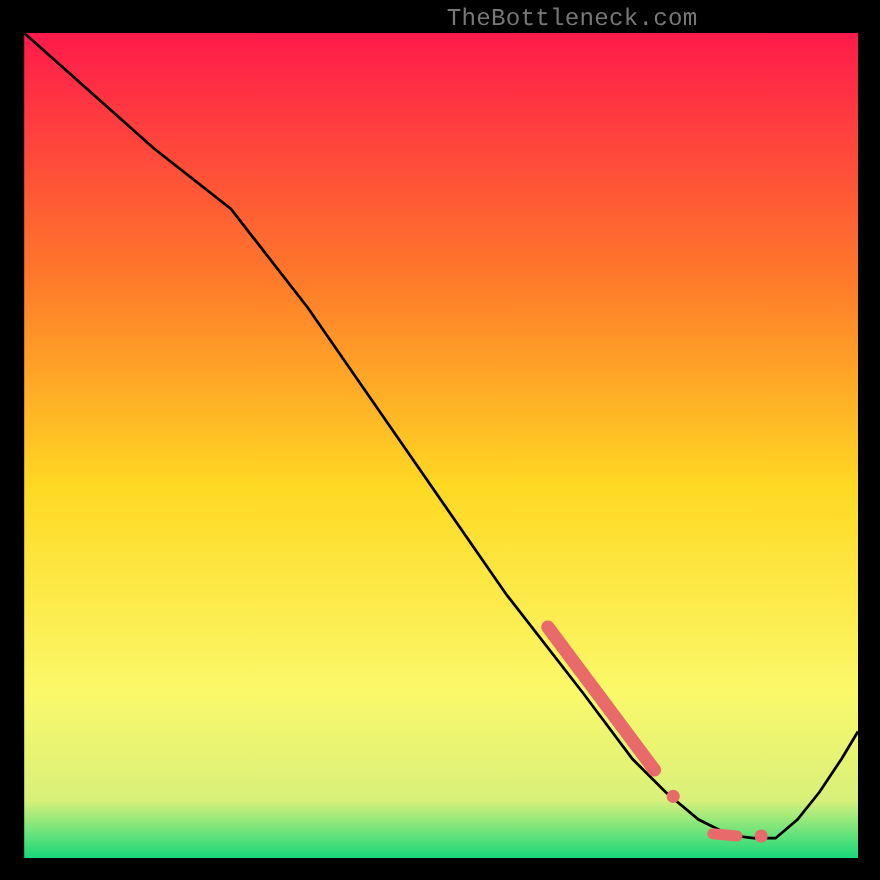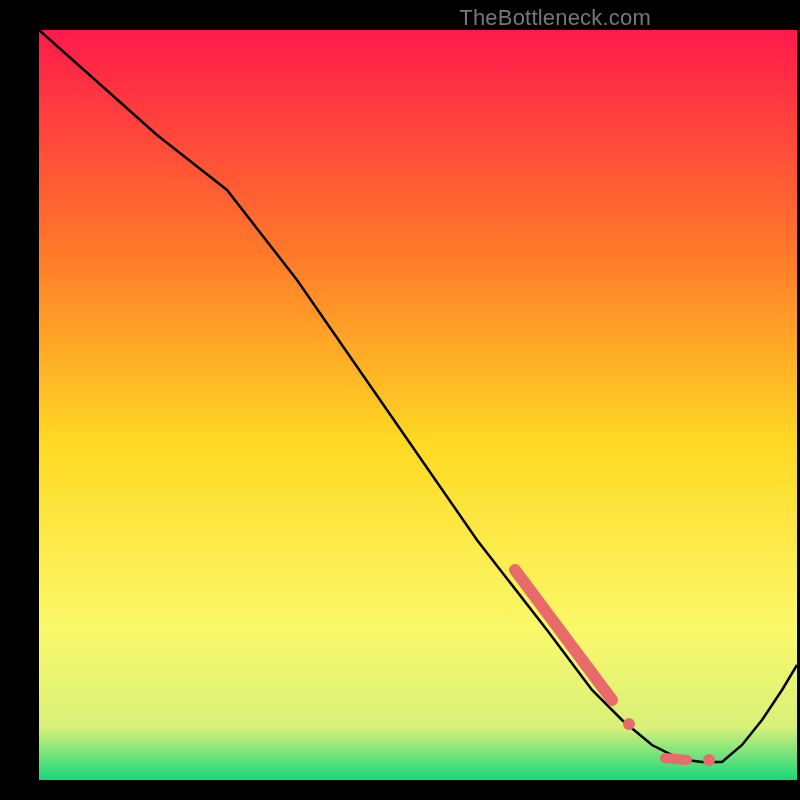--- a/index.html
+++ b/index.html
@@ -6,24 +6,25 @@
     margin: 0;
     padding: 0;
     width: 800px;
     height: 800px;
     background: #000;
     position: relative;
     font-family: Arial, sans-serif;
   }
   .chart-wrap {
     position: absolute;
-    left: 17px;
+    left: 0;
     top: 0;
     width: 656px;
     height: 800px;
+    font-family: Liberation Mono, monospace;
   }
   svg { display: block; }
   .watermark {
     position: absolute;
     top: 5px;
     right: 22px;
     color: #777;
     font-size: 22px;
     font-weight: 500;
     letter-spacing: 0.2px;

